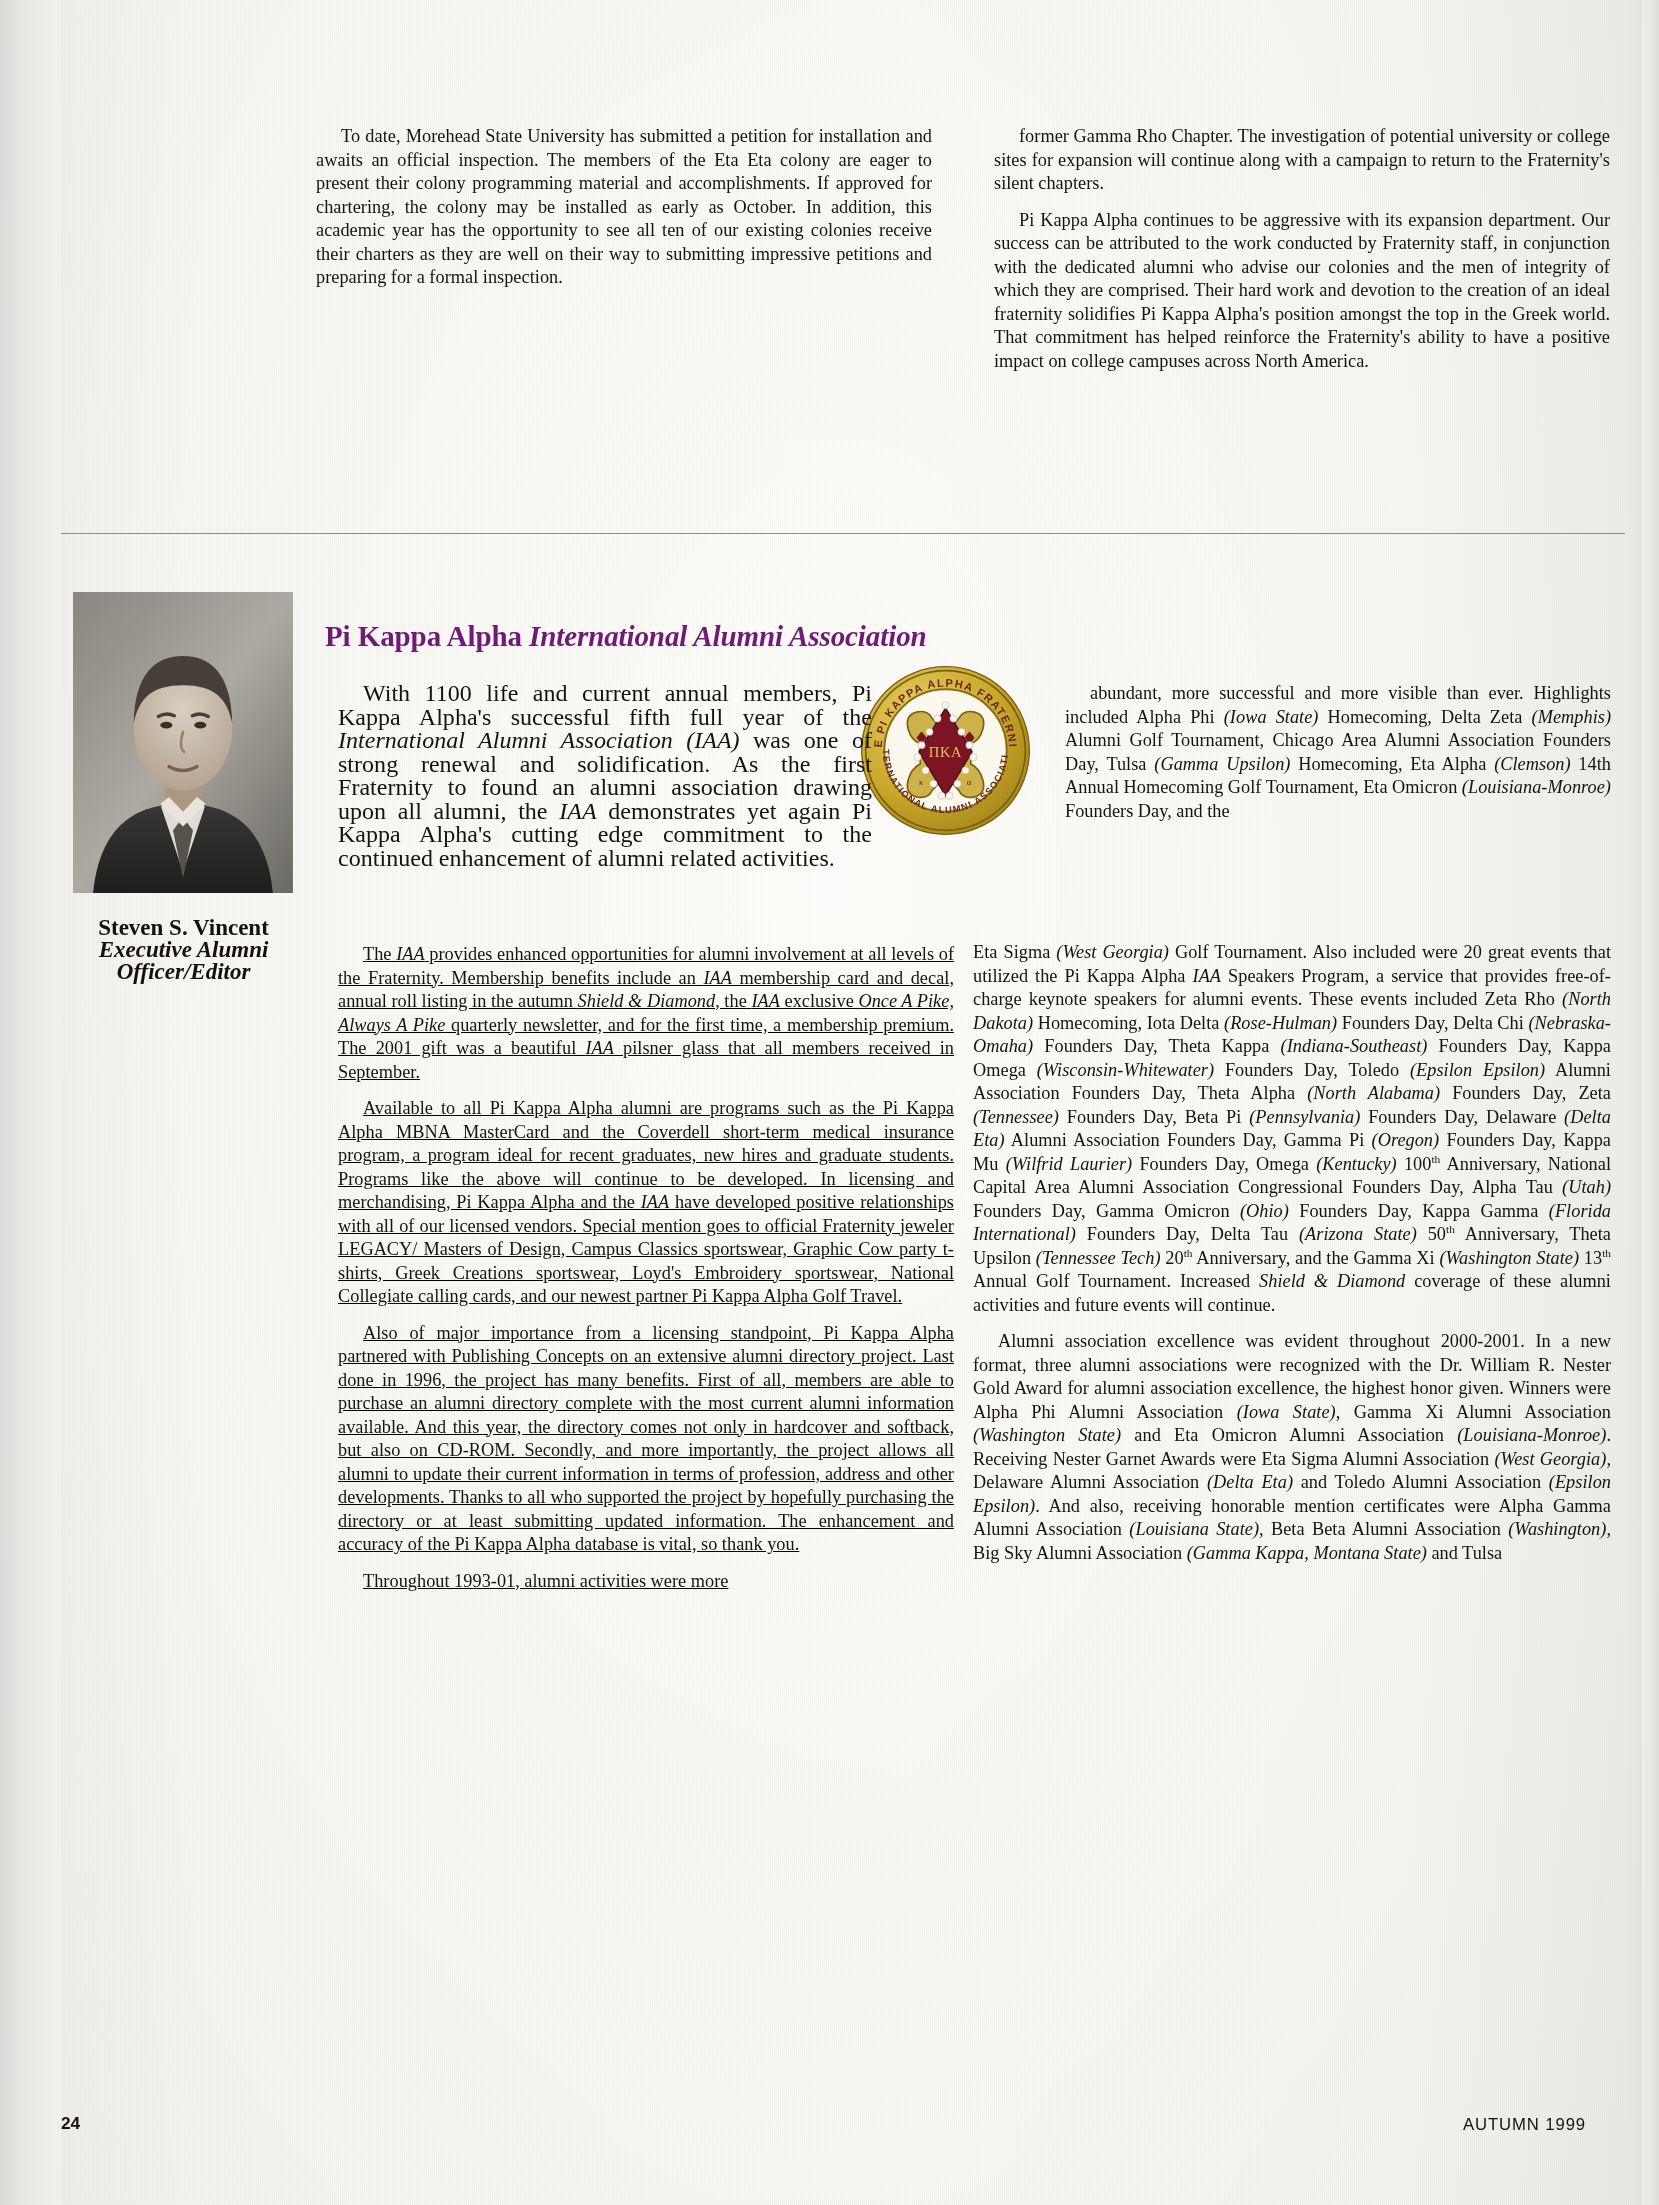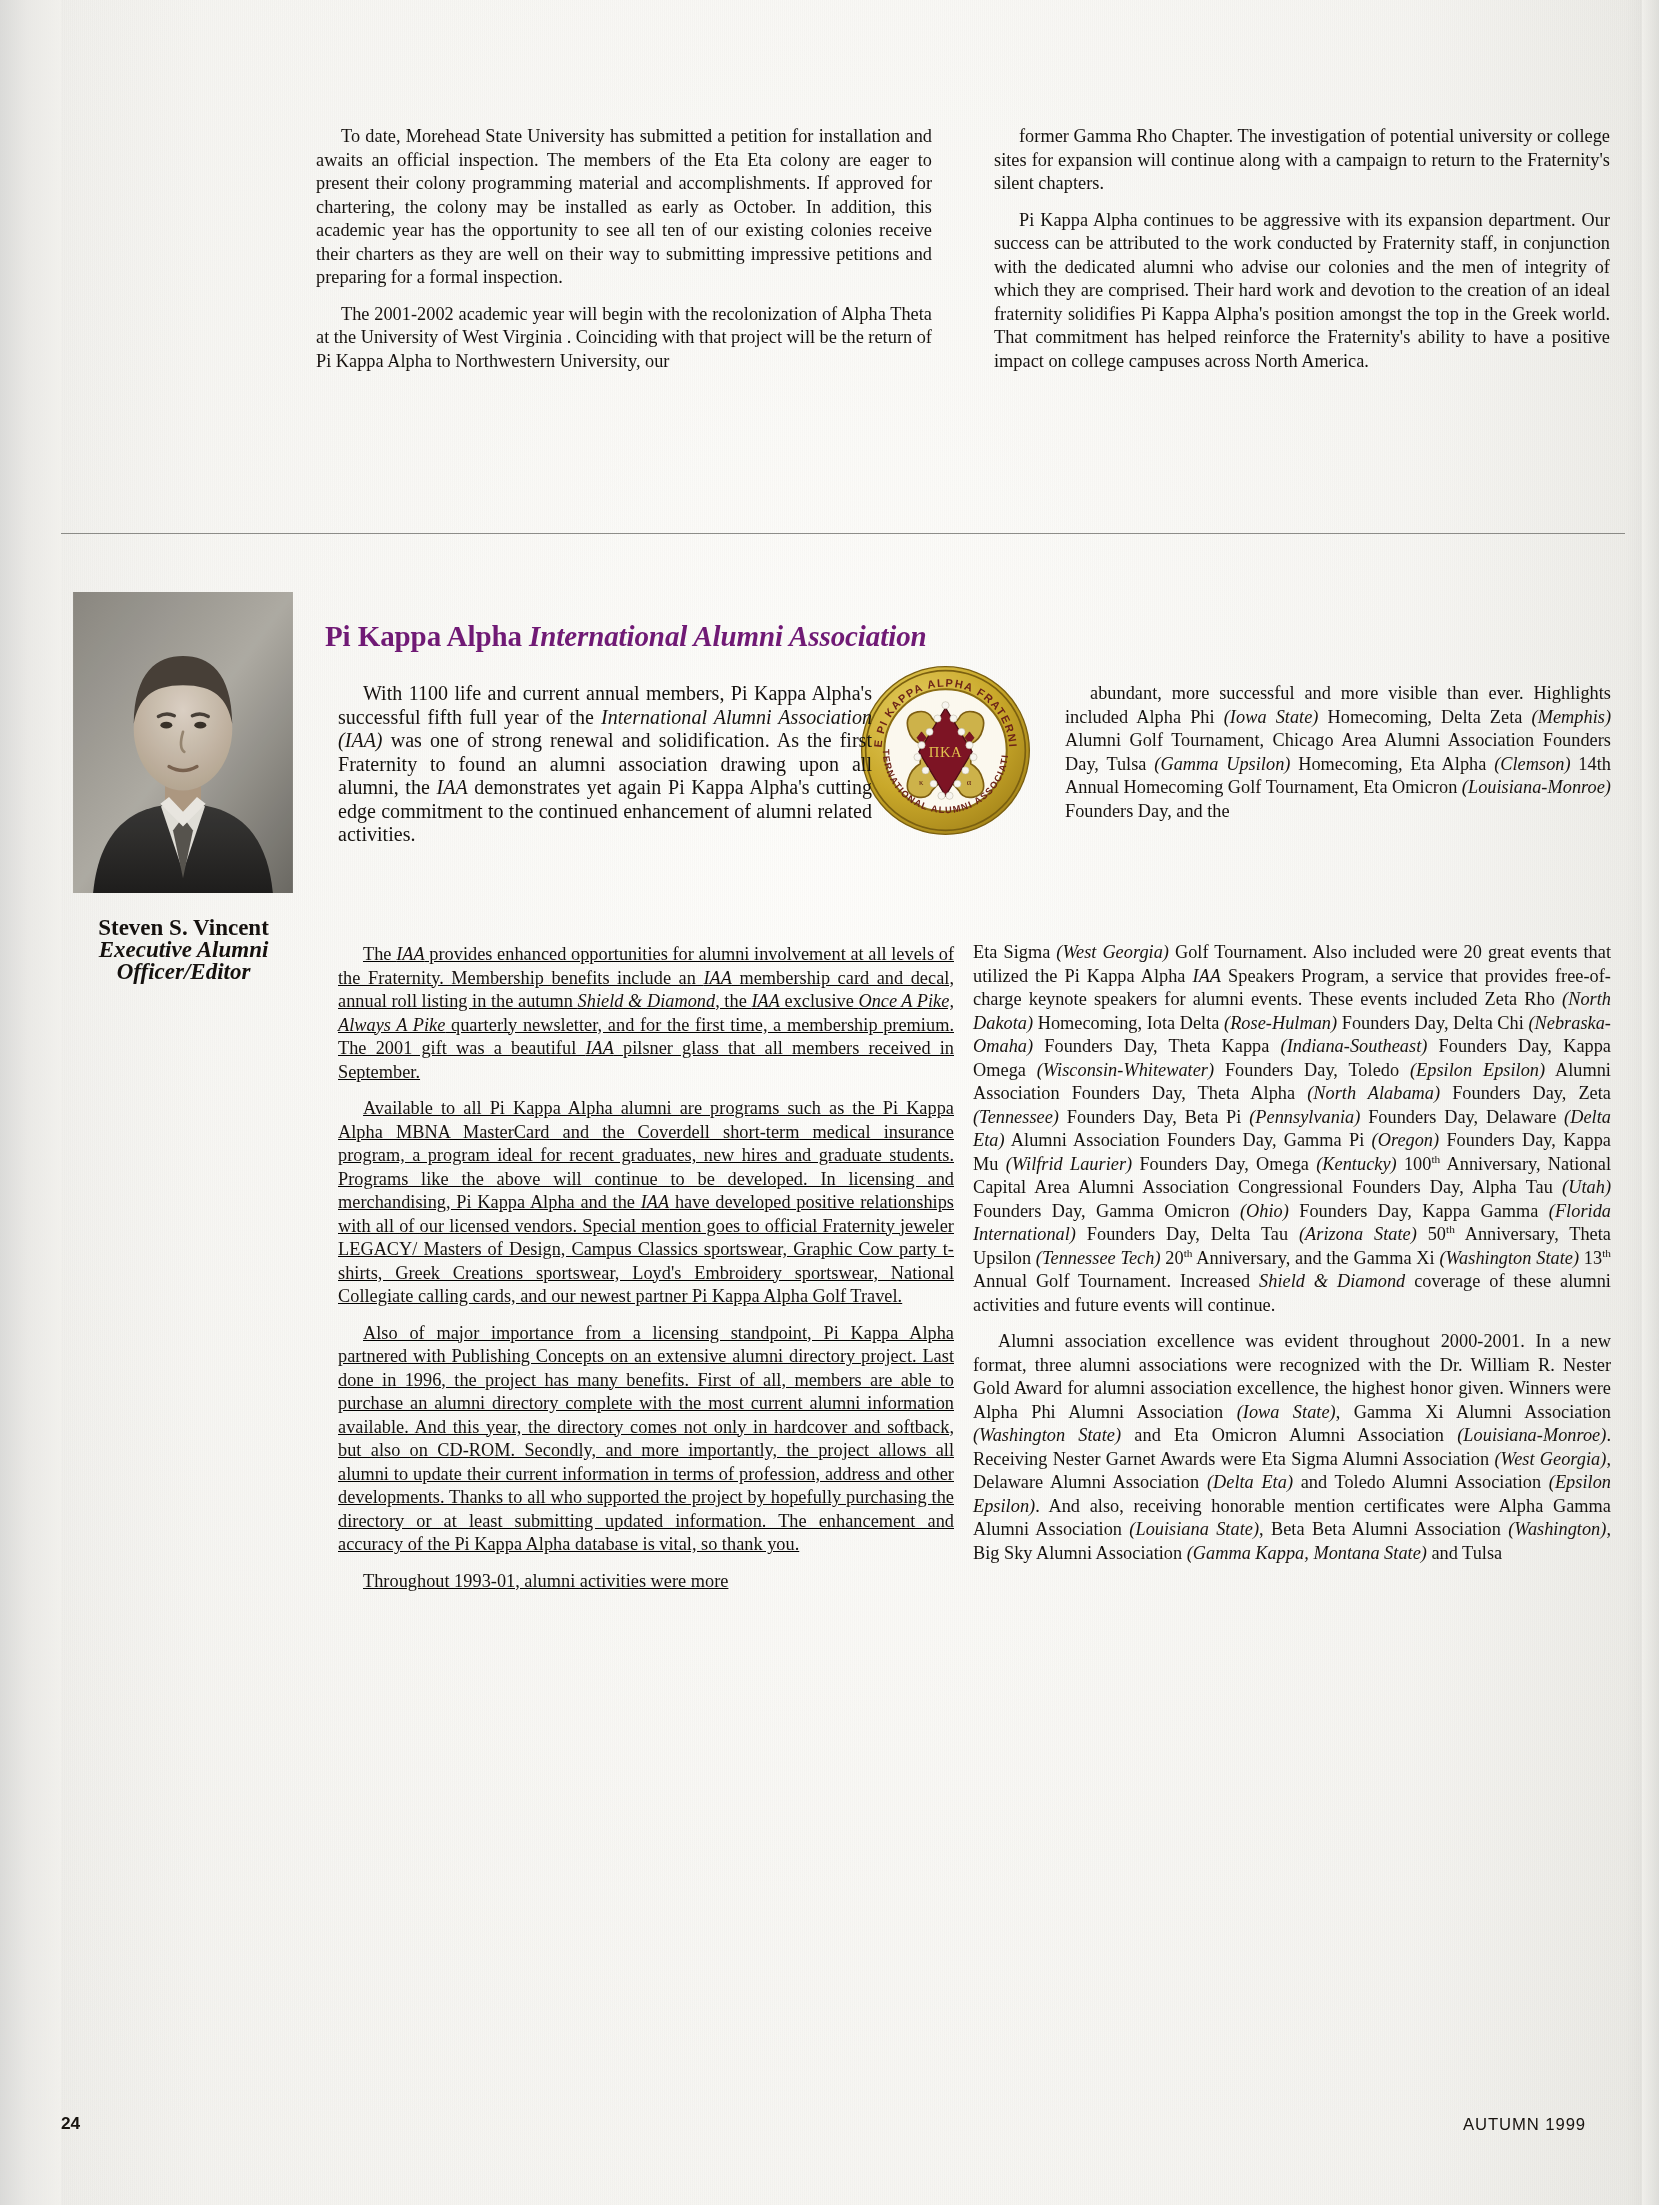--- a/index.html
+++ b/index.html
@@ -89,21 +89,21 @@
   
   .seal{
     position:absolute;left:859px;top:664px;width:173px;height:173px;
   }
   .seal svg{display:block;}
 
   
   .alumni-left{
     position:absolute;left:325px;top:669px;width:560px;
   }
-  .alumni-left p.body{font-size:20px;line-height:23.5px;font-family:Liberation Serif, serif;}
+  .alumni-left p.body{font-size:24px;line-height:23.5px;font-family:Liberation Serif, serif;}
 
   .alumni-right{
     position:absolute;left:1052px;top:669px;width:572px;
   }
   .alumni-right-wide{
     position:absolute;left:960px;top:928px;width:664px;
   }
   .alumni-right p.body,.alumni-right-wide p.body{font-size:18.3px;line-height:23.5px;}
 
   .lower-left{
@@ -128,21 +128,20 @@
 </head>
 <body>
 
 <div class="page"></div>
 <div class="scan-gutter"></div>
 <div class="scan-edge"></div>
 
 <div class="top-section">
   <div class="col">
     <p class="body">To date, Morehead State University has submitted a petition for installation and awaits an official inspection. The members of the Eta Eta colony are eager to present their colony programming material and accomplishments. If approved for chartering, the colony may be installed as early as October. In addition, this academic year has the opportunity to see all ten of our existing colonies receive their charters as they are well on their way to submitting impressive petitions and preparing for a formal inspection.</p>
-    <p class="body">The 2001-2002 academic year will begin with the recolonization of Alpha Theta at the University of West Virginia . Coinciding with that project will be the return of Pi Kappa Alpha to Northwestern University, our</p>
   </div>
   <div class="col">
     <p class="body">former Gamma Rho Chapter. The investigation of potential university or college sites for expansion will continue along with a campaign to return to the Fraternity's silent chapters.</p>
     <p class="body">Pi Kappa Alpha continues to be aggressive with its expansion department. Our success can be attributed to the work conducted by Fraternity staff, in conjunction with the dedicated alumni who advise our colonies and the men of integrity of which they are comprised. Their hard work and devotion to the creation of an ideal fraternity solidifies Pi Kappa Alpha's position amongst the top in the Greek world. That commitment has helped reinforce the Fraternity's ability to have a positive impact on college campuses across North America.</p>
   </div>
 </div>
 
 <div class="divider"></div>
 
 <div class="portrait">

